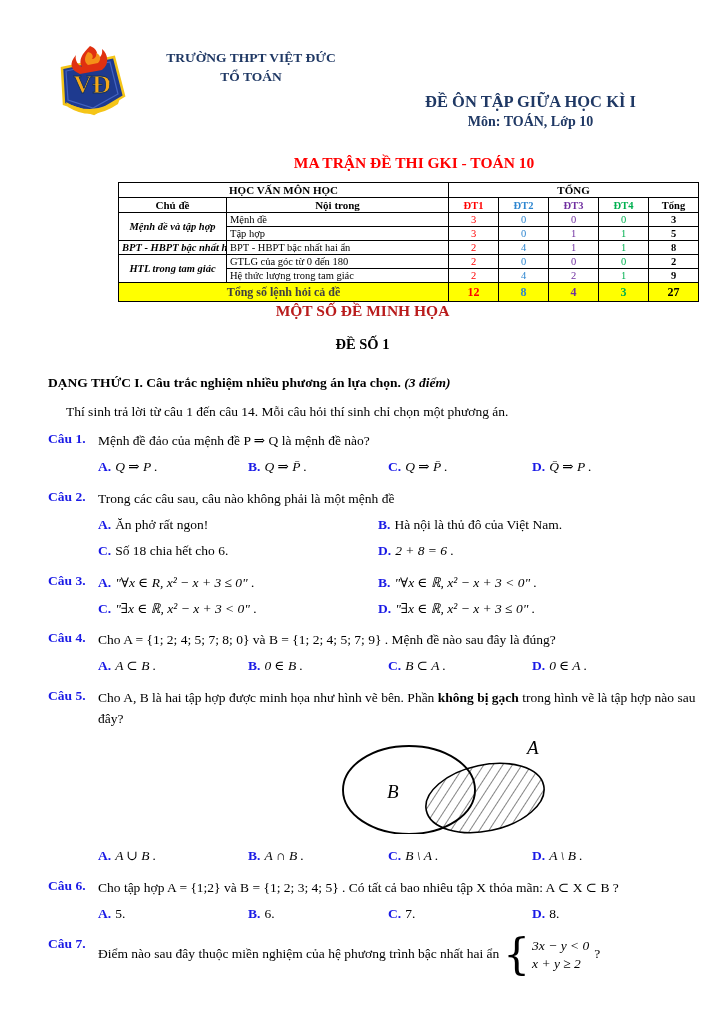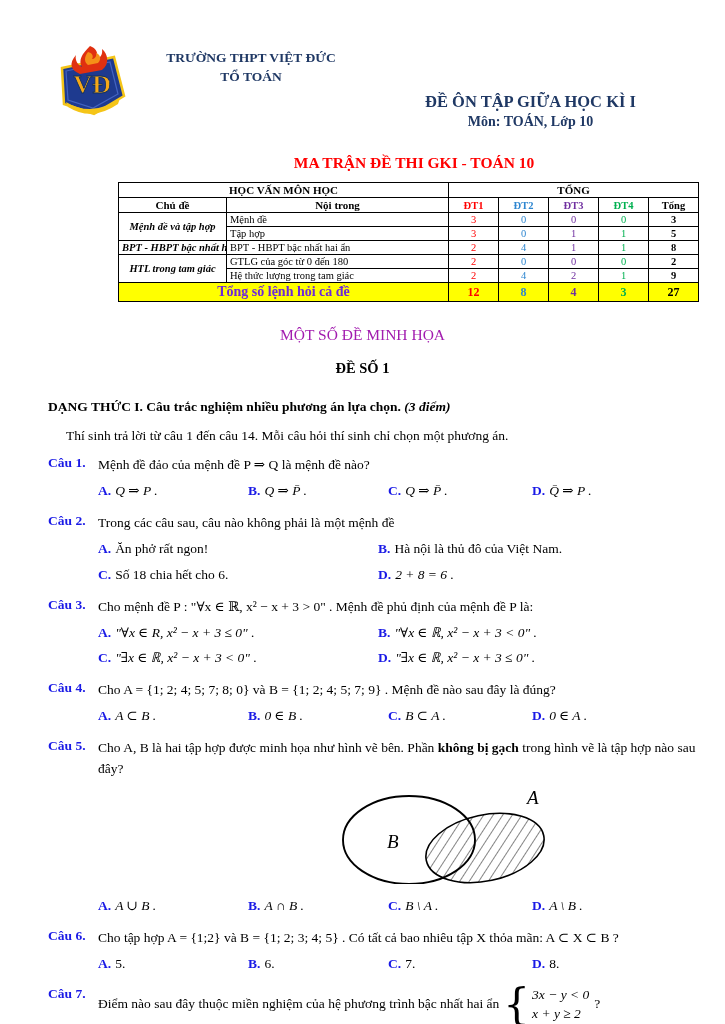--- a/index.html
+++ b/index.html
@@ -34,23 +34,23 @@
   .topic-cell { font-weight:bold; font-style:italic; text-align:center; }
   .content-cell { text-align:left; }
   .num-cell { text-align:center; }
   .c-dt1 { color:#FF0000; }
   .c-dt2 { color:#2E86D0; }
   .c-dt3 { color:#7030A0; }
   .c-dt4 { color:#00B050; }
   .c-tot { color:#000; font-weight:bold; }
   .hdr-dt { font-weight:bold; text-align:center; }
   tr.matrix-footer td { background:#FFFF00; font-weight:bold; height:19px; font-size:12px; }
-  tr.matrix-footer .footer-label { text-align:center; color:#6d28d9; font-size:14px; }
-  
-  .examples-title { text-align:center; color:#a21caf; font-weight:normal; font-size:15.5px; margin-top:24px; }
+  tr.matrix-footer .footer-label { text-align:center; color:#404040; font-size:12px; }
+  
+  .examples-title { text-align:center; color:#b91c1c; font-weight:bold; font-size:15.5px; }
   .exam-number { text-align:center; color:#000; font-weight:bold; font-size:14.5px; margin-top:16px; }
   .part-title { margin:22px 30px 0 48px; font-weight:bold; font-size:13.5px; }
   .part-points { font-style:italic; }
   .instructions { margin:13px 30px 0 66px; }
   
   .question { margin:11px 28px 0 48px; position:relative; }
   .q-label { position:absolute; left:0; top:0; color:#1A1AE6; font-weight:bold; }
   .q-body { margin-left:50px; line-height:1.55; }
   .opts { display:grid; margin-top:5px; column-gap:4px; row-gap:5px; }
   .opts-4 { grid-template-columns:146px 136px 140px auto; }
@@ -209,21 +209,20 @@
         <div><span class="opt-l">B.</span><span class="opt-t">Hà nội là thủ đô của Việt Nam.</span></div>
         <div><span class="opt-l">C.</span><span class="opt-t">Số 18 chia hết cho 6.</span></div>
         <div><span class="opt-l">D.</span><span class="opt-t m">2 + 8 = 6 .</span></div>
       </div>
     </div>
   </div>
 
   <div class="question">
     <span class="q-label">Câu 3.</span>
     <div class="q-body">
-      <p class="q-text">Cho mệnh đề  P : "∀x ∈ ℝ, x² − x + 3 &gt; 0" . Mệnh đề phủ định của mệnh đề  P  là:</p>
       <div class="opts opts-2">
         <div><span class="opt-l">A.</span><span class="opt-t m">"∀x ∈ R, x² − x + 3 ≤ 0" .</span></div>
         <div><span class="opt-l">B.</span><span class="opt-t m">"∀x ∈ ℝ, x² − x + 3 &lt; 0" .</span></div>
         <div><span class="opt-l">C.</span><span class="opt-t m">"∃x ∈ ℝ, x² − x + 3 &lt; 0" .</span></div>
         <div><span class="opt-l">D.</span><span class="opt-t m">"∃x ∈ ℝ, x² − x + 3 ≤ 0" .</span></div>
       </div>
     </div>
   </div>
 
   <div class="question">

